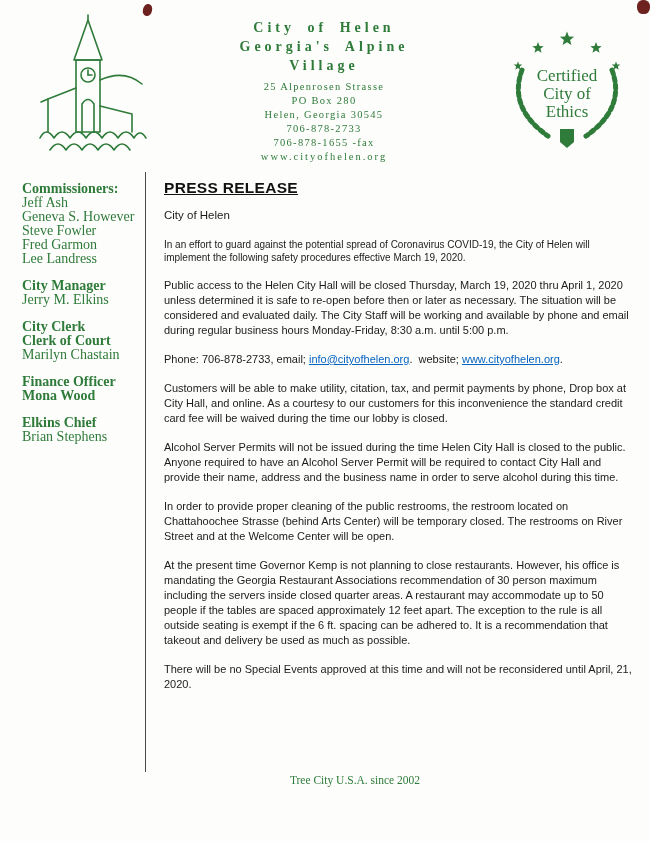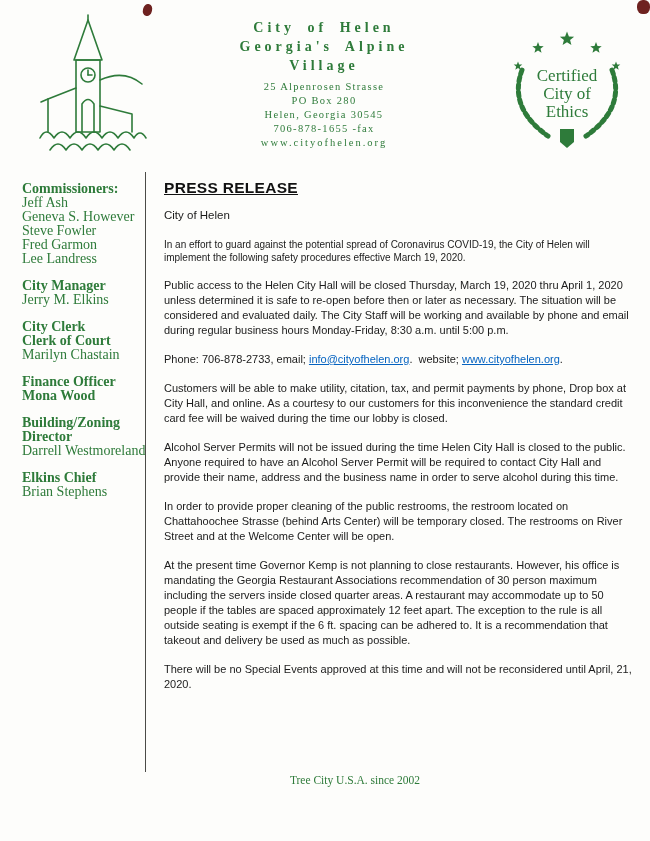--- a/index.html
+++ b/index.html
@@ -94,20 +94,21 @@
     </div>
 
     <div class="header-center">
       <div class="header-title">City of Helen</div>
       <div class="header-title">Georgia's Alpine</div>
       <div class="header-title">Village</div>
       <div class="header-address">
         <div class="addr-line">25 Alpenrosen Strasse</div>
         <div class="addr-line">PO Box 280</div>
         <div class="addr-line">Helen, Georgia 30545</div>
+        <div class="addr-line">706-878-2733</div>
         <div class="addr-line">706-878-1655 -fax</div>
         <div class="addr-line web">www.cityofhelen.org</div>
       </div>
     </div>
 
     <div class="seal-box">
       <svg width="138" height="122" viewBox="0 0 138 122">
         <defs>
           <polygon id="star" points="0,-6 1.53,-2.1 5.71,-1.85 2.47,0.8 3.53,4.85 0,2.6 -3.53,4.85 -2.47,0.8 -5.71,-1.85 -1.53,-2.1"></polygon>
         </defs>
@@ -150,25 +151,20 @@
       <div class="sb-block">
         <div class="sb-title">City Clerk</div>
         <div class="sb-title">Clerk of Court</div>
         <div class="sb-name">Marilyn Chastain</div>
       </div>
       <div class="sb-block">
         <div class="sb-title">Finance Officer</div>
         <div class="sb-title">Mona Wood</div>
       </div>
       <div class="sb-block">
-        <div class="sb-title">Building/Zoning</div>
-        <div class="sb-title">Director</div>
-        <div class="sb-name">Darrell Westmoreland</div>
-      </div>
-      <div class="sb-block">
         <div class="sb-title">Elkins Chief</div>
         <div class="sb-name">Brian Stephens</div>
       </div>
     </aside>
 
     <main class="main">
       <h1 class="pr-heading">PRESS RELEASE</h1>
       <div class="subheading">City of Helen</div>
 
       <p class="intro">In an effort to guard against the potential spread of Coronavirus COVID-19, the City of Helen will implement the following safety procedures effective March 19, 2020.</p>

